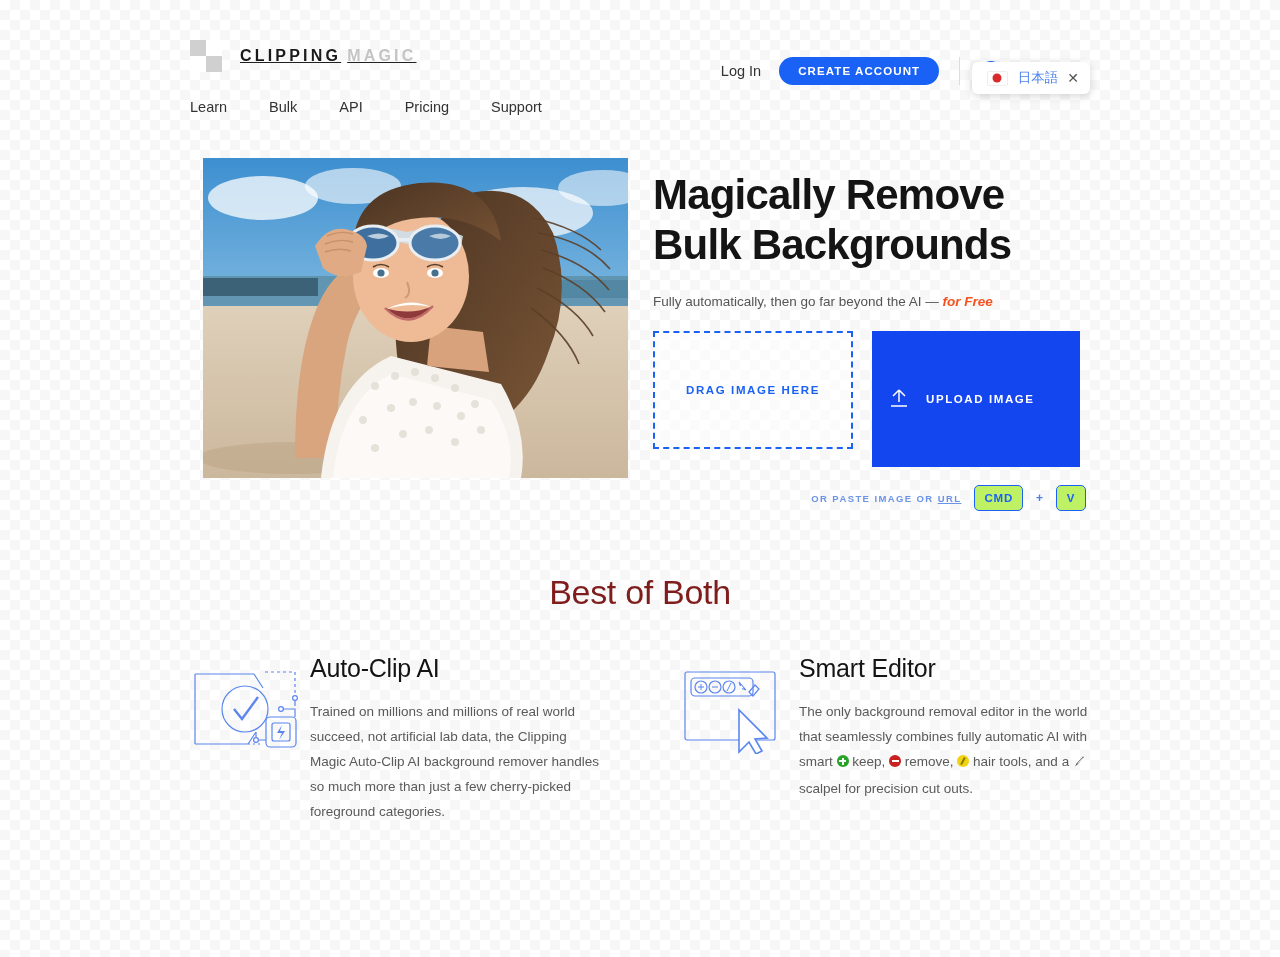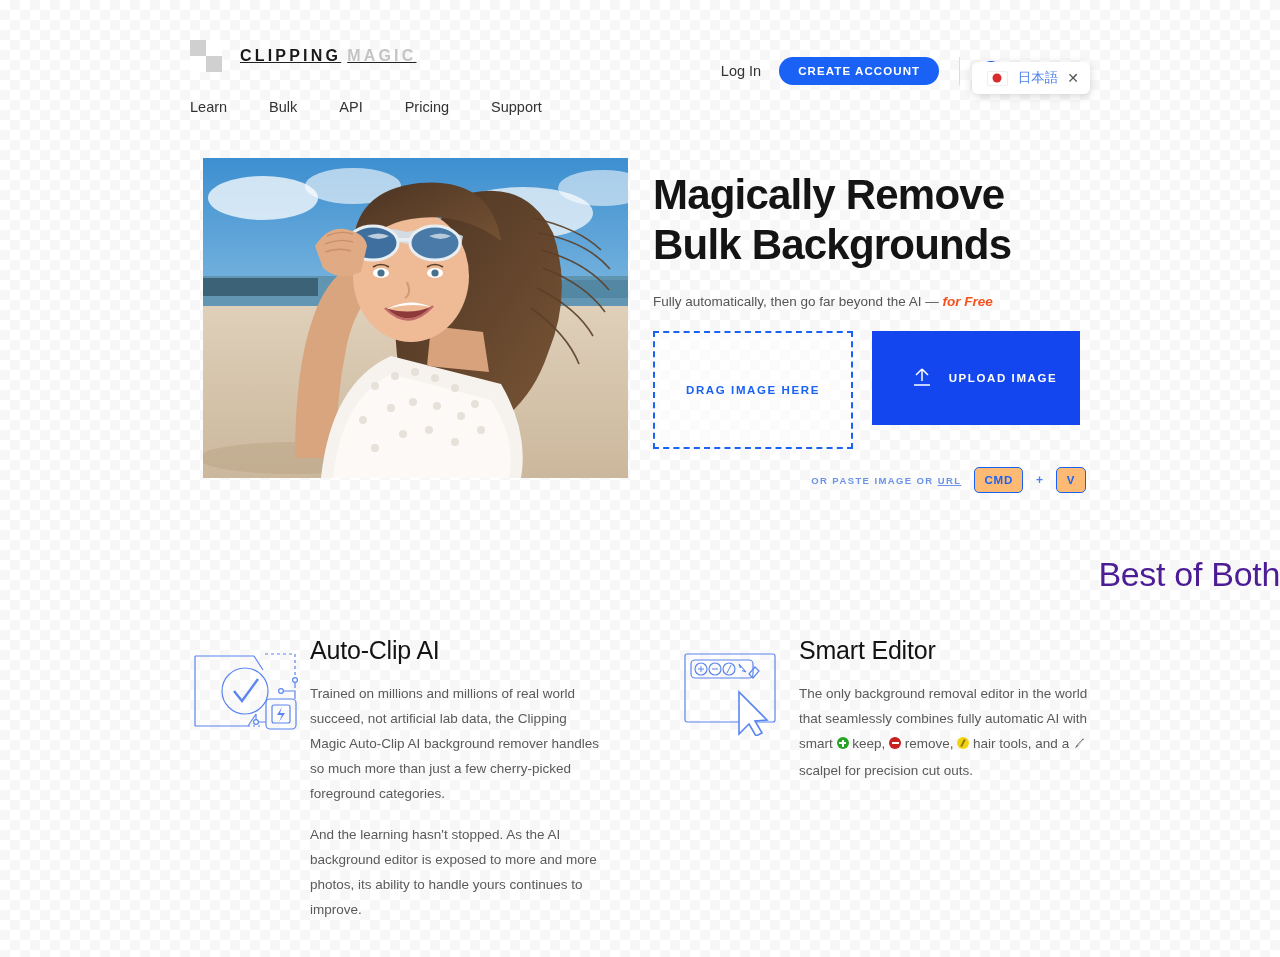--- a/index.html
+++ b/index.html
@@ -217,27 +217,27 @@
     cursor: pointer;
   }
   .dropzone span {
     font-size: 11.5px;
     font-weight: bold;
     letter-spacing: 1.6px;
     color: #1a62f5;
   }
   .upload-btn {
     width: 208px;
-    height: 94px;
+    height: 136px;
     margin-left: 19px;
     background: #1446f0;
     border: none;
     display: flex;
     align-items: center;
-    justify-content: center;
+    justify-content: flex-start;
     cursor: pointer;
     font-family: inherit;
   }
   .upload-btn span {
     font-size: 11.5px;
     font-weight: bold;
     letter-spacing: 1.6px;
     color: #ffffff;
     margin-left: 16px;
   }
@@ -255,43 +255,43 @@
     font-weight: bold;
     color: #6b93e8;
   }
   .paste-label u { text-decoration: underline; }
   .key {
     margin-left: 13px;
     min-width: 30px;
     height: 26px;
     border: 1px solid #1a62f5;
     border-radius: 5px;
-    background: #fdba74;
+    background: #bef264;
     color: #1a62f5;
     font-size: 11.5px;
     font-weight: bold;
     letter-spacing: 0.8px;
     display: flex;
     align-items: center;
     justify-content: center;
     padding: 0 9px;
   }
   .plus {
     margin-left: 13px;
     font-size: 12px;
     color: #4a7ff0;
     font-weight: bold;
   }
 
   
   .section-title {
-    text-align: right;
+    text-align: center;
     font-size: 34px;
     font-weight: normal;
-    color: #4c1d95;
+    color: #7f1d1d;
     margin-top: 62px;
     letter-spacing: -0.3px;
   }
 
   .features {
     display: flex;
     padding: 0 190px;
     margin-top: 42px;
     gap: 78px;
   }
@@ -551,21 +551,20 @@
             <circle cx="105" cy="36" r="2.4" fill="#ffffff"></circle>
             <circle cx="91" cy="47" r="2.4" fill="#ffffff"></circle>
             <path d="M66 78 L76 78 M66 78 L66 70"></path>
             <circle cx="66" cy="78" r="2.4" fill="#ffffff"></circle>
           </g>
         </svg>
       </div>
       <div class="feature-body">
         <h3 class="feature-title">Auto-Clip AI</h3>
         <p>Trained on millions and millions of real world succeed, not artificial lab data, the Clipping Magic Auto-Clip AI background remover handles so much more than just a few cherry-picked foreground categories.</p>
-        <p>And the learning hasn't stopped. As the AI background editor is exposed to more and more photos, its ability to handle yours continues to improve.</p>
       </div>
     </div>
 
     <div class="feature">
       <div class="feature-icon">
         <svg width="110" height="92" viewBox="0 0 110 92">
           <g stroke="#5b86ef" fill="none" stroke-width="1.2">
             <rect x="6" y="10" width="90" height="68" rx="2"></rect>
             <rect x="12" y="16" width="62" height="18" rx="4"></rect>
             <circle cx="22" cy="25" r="6"></circle>

